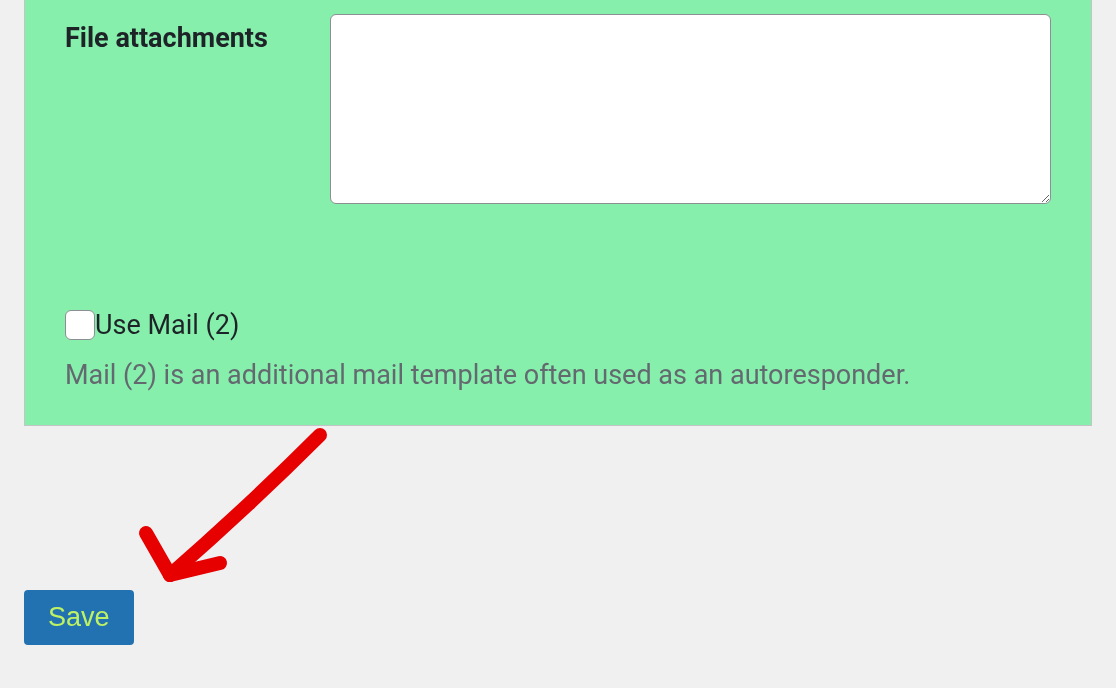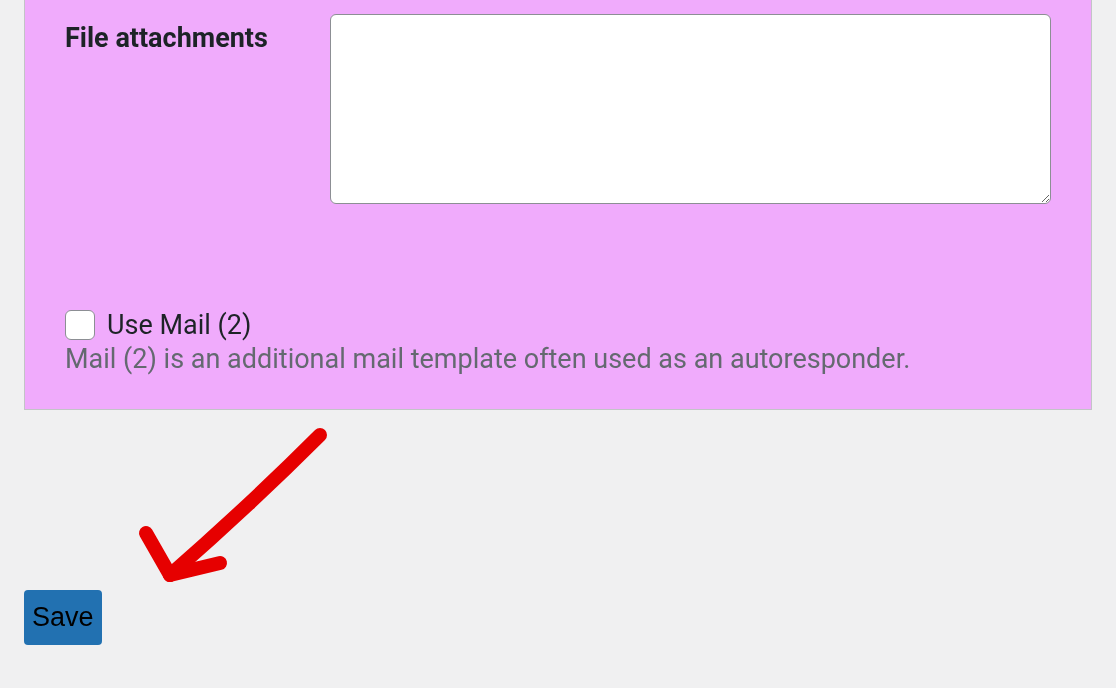--- a/index.html
+++ b/index.html
@@ -13,21 +13,21 @@
       width: 1116px;
       height: 688px;
       overflow: hidden;
       position: relative;
     }
     .panel {
       position: absolute;
       left: 24px;
       top: 0;
       right: 24px;
-      background: #f0abfc;
+      background: #86efac;
       border: 1px solid #c3c4c7;
       border-top: none;
       padding-bottom: 30px;
     }
     .form-row {
       display: flex;
       align-items: flex-start;
       padding: 14px 40px 0 40px;
     }
     .form-label {
@@ -55,21 +55,22 @@
     }
     .section-heading {
       font-size: 36px;
       font-weight: 400;
       color: #1d2327;
       margin-bottom: 28px;
     }
     .checkbox-row {
       display: flex;
       align-items: center;
-      gap: 12px;
+      gap: 0;
+      margin-bottom: 16px;
     }
     .checkbox {
       width: 30px;
       height: 30px;
       border: 1px solid #8c8f94;
       border-radius: 6px;
       background: #ffffff;
       appearance: none;
       cursor: pointer;
       display: inline-block;
@@ -89,24 +90,24 @@
     .description-text {
       font-size: 27px;
       color: #646970;
       line-height: 1.4;
     }
     .save-button {
       position: absolute;
       left: 24px;
       top: 590px;
       background: #2271b1;
-      color: #000000;
+      color: #bef264;
       border: none;
       border-radius: 4px;
-      padding: 14px 8px;
+      padding: 14px 24px;
       font-size: 27px;
       font-weight: 400;
       cursor: pointer;
       line-height: 1;
     }
     .annotation-arrow {
       position: absolute;
       left: 130px;
       top: 425px;
       width: 220px;

